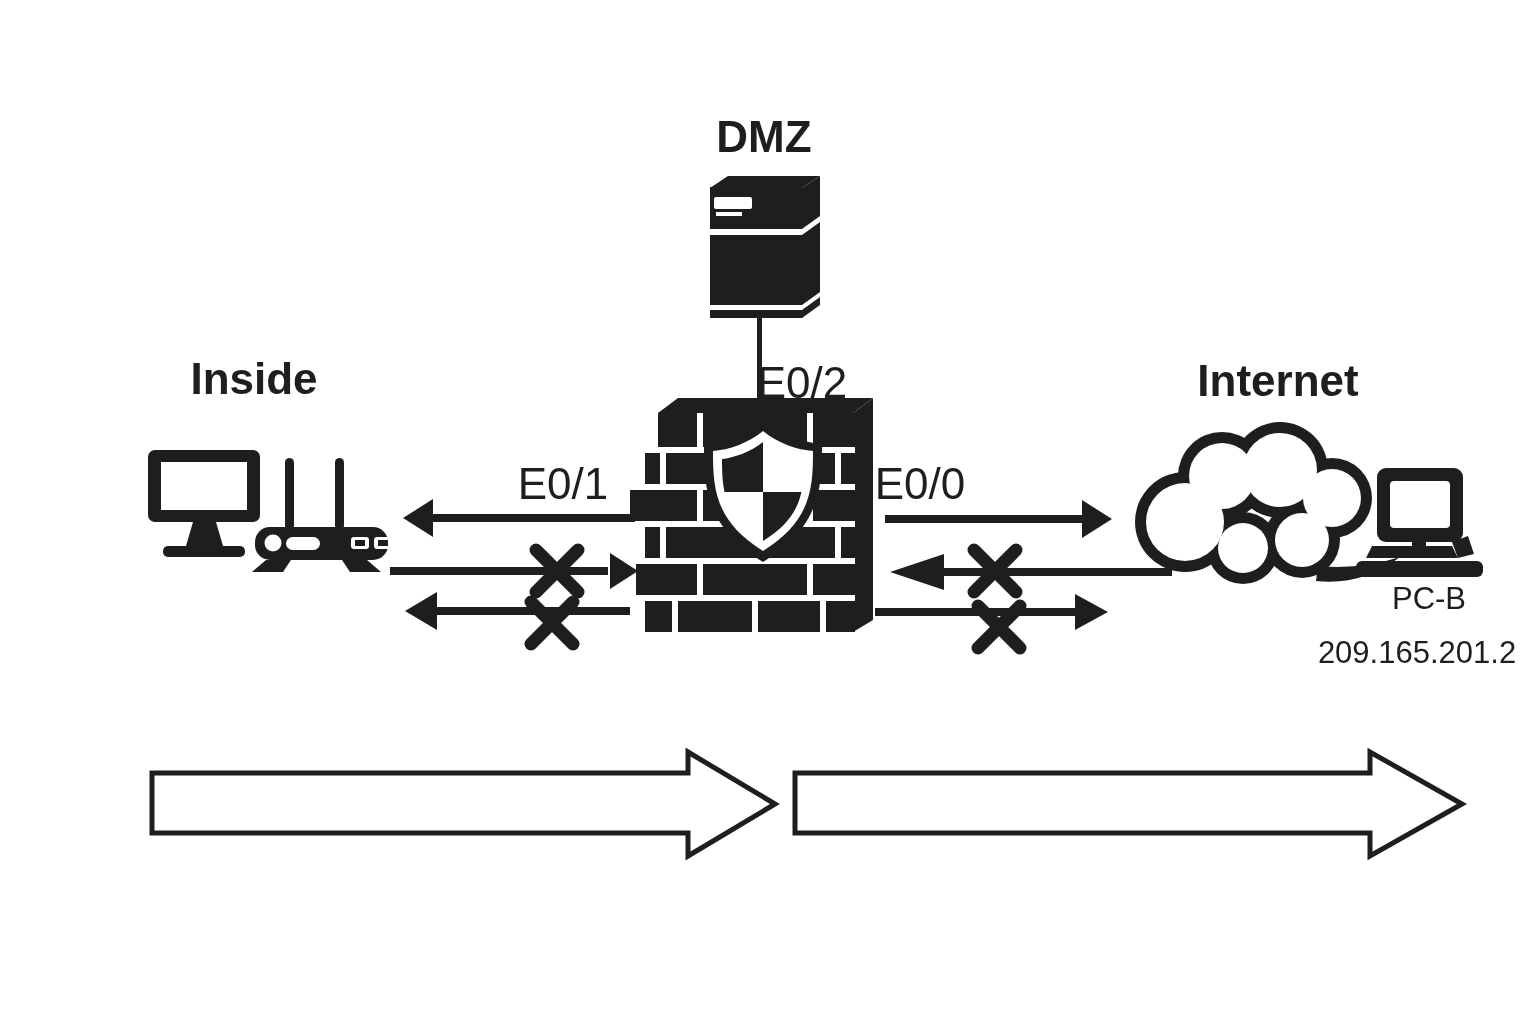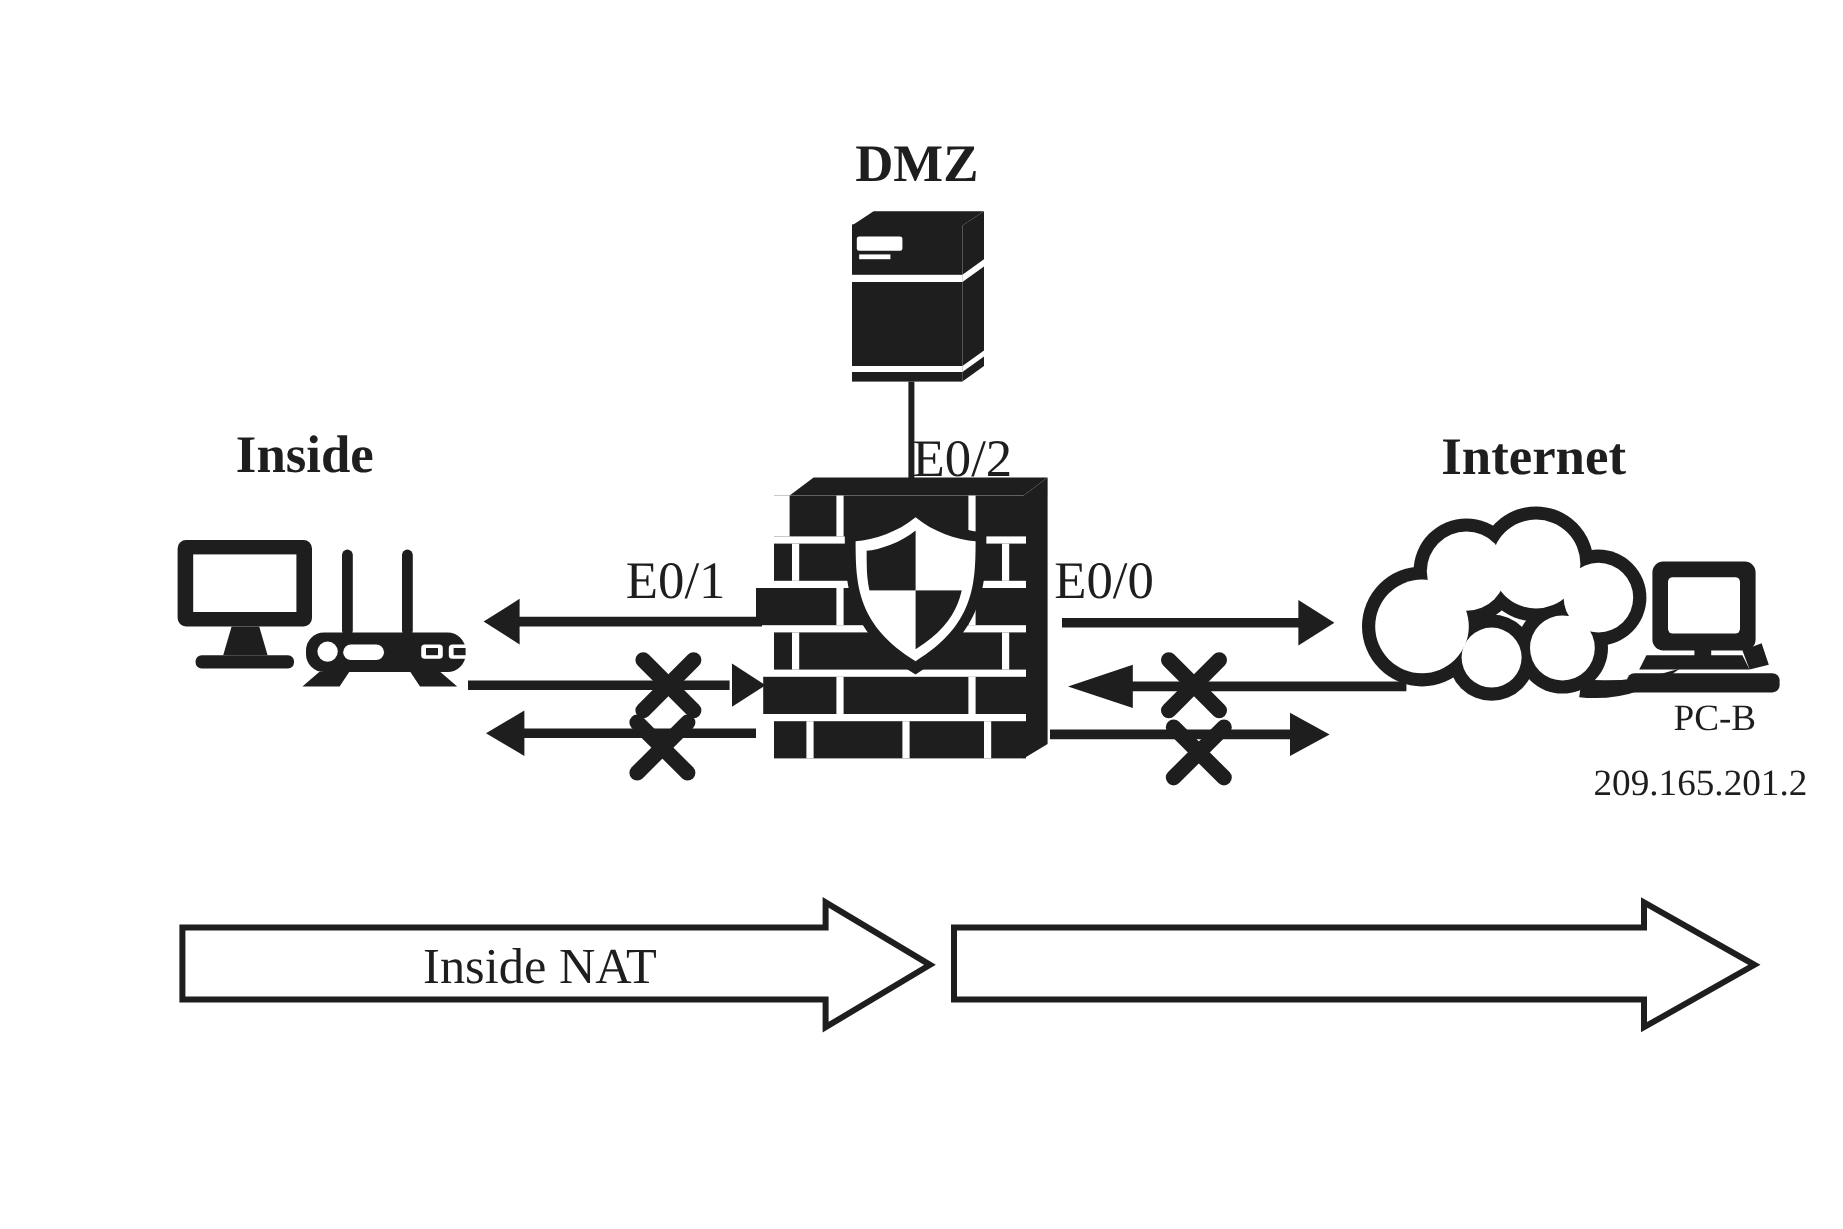--- a/index.html
+++ b/index.html
@@ -1,21 +1,21 @@
 <!DOCTYPE html>
 <html><head>
 <meta charset="utf-8">
 <style>
   html,body{margin:0;padding:0;background:#ffffff;}
   .stage{
     position:relative;width:1536px;height:1024px;background:#ffffff;
     font-family:"Liberation Sans","DejaVu Sans",sans-serif;color:#1e1e1e;overflow:hidden;
   }
   .stage svg{position:absolute;left:0;top:0;}
-  .lbl{position:absolute;transform:translate(-50%,-50%);white-space:nowrap;color:#1e1e1e;line-height:1;font-family:Liberation Serif, serif;}
+  .lbl{position:absolute;transform:translate(-50%,-50%);white-space:nowrap;color:#1e1e1e;line-height:1;}
   .zone{font-size:44px;font-weight:700;}
   .iface{font-size:44px;font-weight:400;}
   .fwname{font-size:40px;font-weight:700;}
   .hostname{font-size:31px;font-weight:400;}
   .hostip{font-size:31px;font-weight:400;}
   .natlbl{font-size:42px;font-weight:400;}
 </style>
 </head>
 <body>
 
@@ -188,15 +188,14 @@
   <div class="lbl zone" style="left:1278px; top:381px;">Internet</div>
 
   <div class="lbl iface" style="left:563px; top:484px;">E0/1</div>
   <div class="lbl iface" style="left:920px; top:484px;">E0/0</div>
   <div class="lbl iface" style="left:802px; top:383px; font-size:44px;">E0/2</div>
 
 
   <div class="lbl hostname" style="left:1429px; top:598px;">PC-B</div>
   <div class="lbl hostip" style="left:1417px; top:636px;margin-top:16px;">209.165.201.2</div>
 
-  <div class="lbl natlbl" style="left:450px; top:806px;">Inside NAT</div>
 
 </div>
 
 </body></html>

